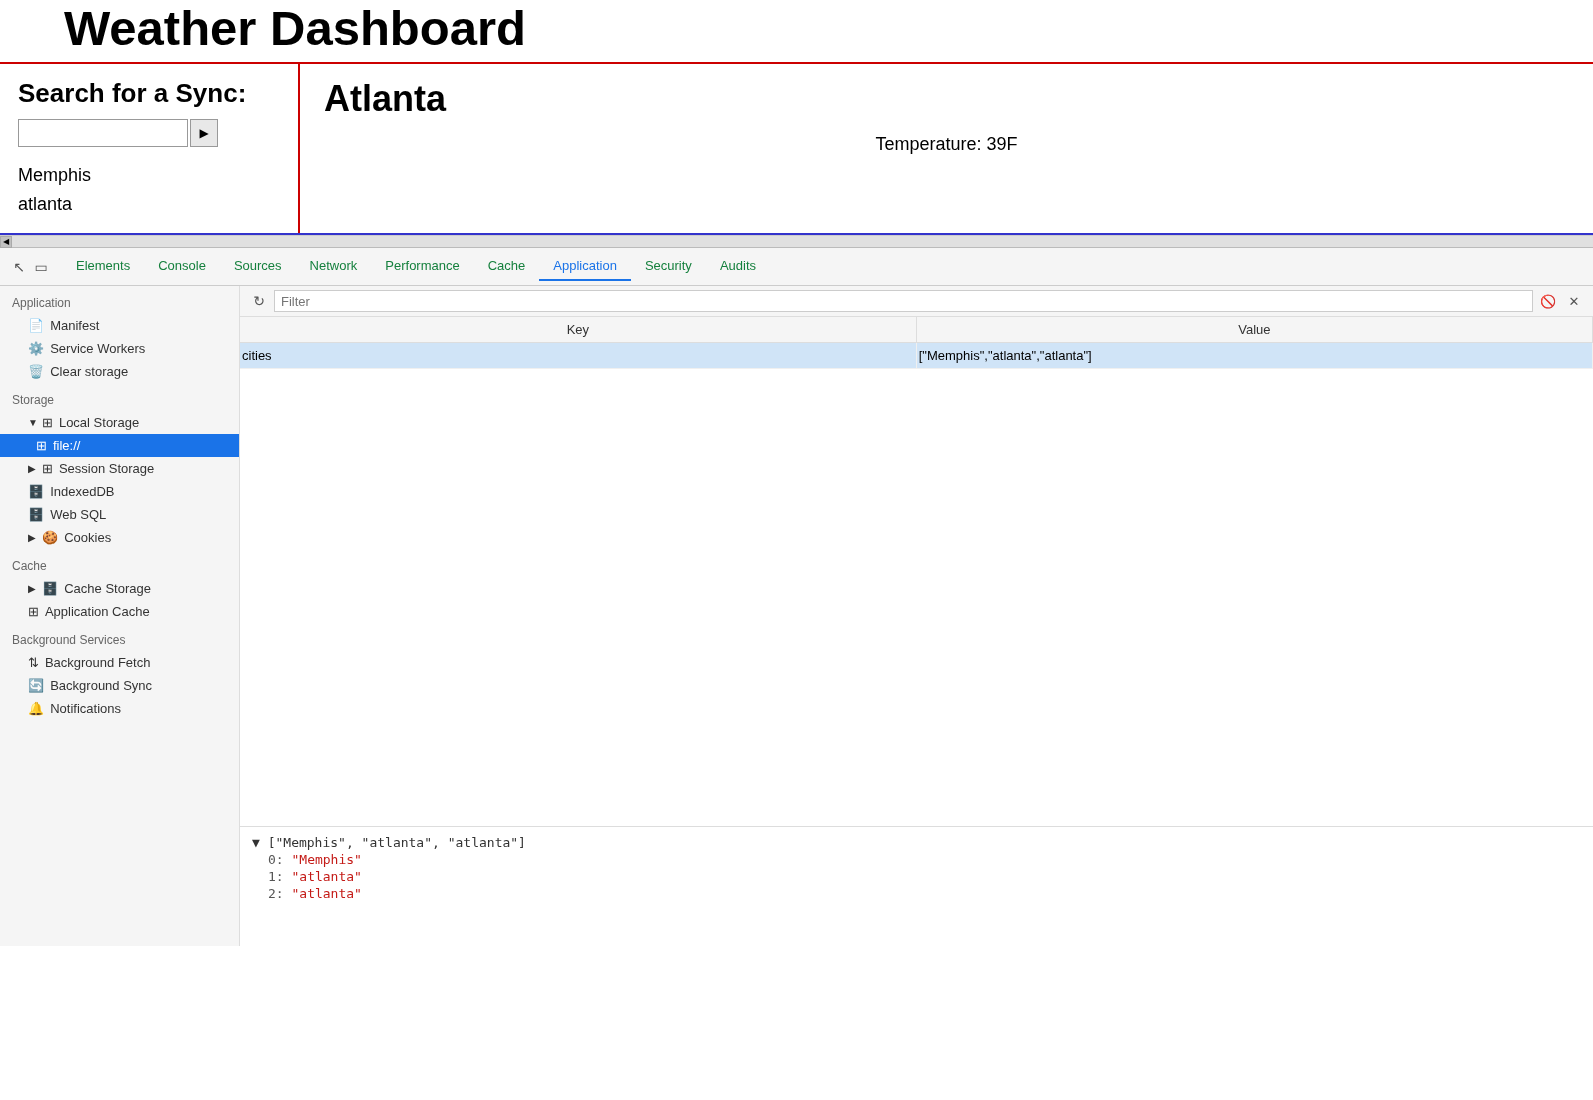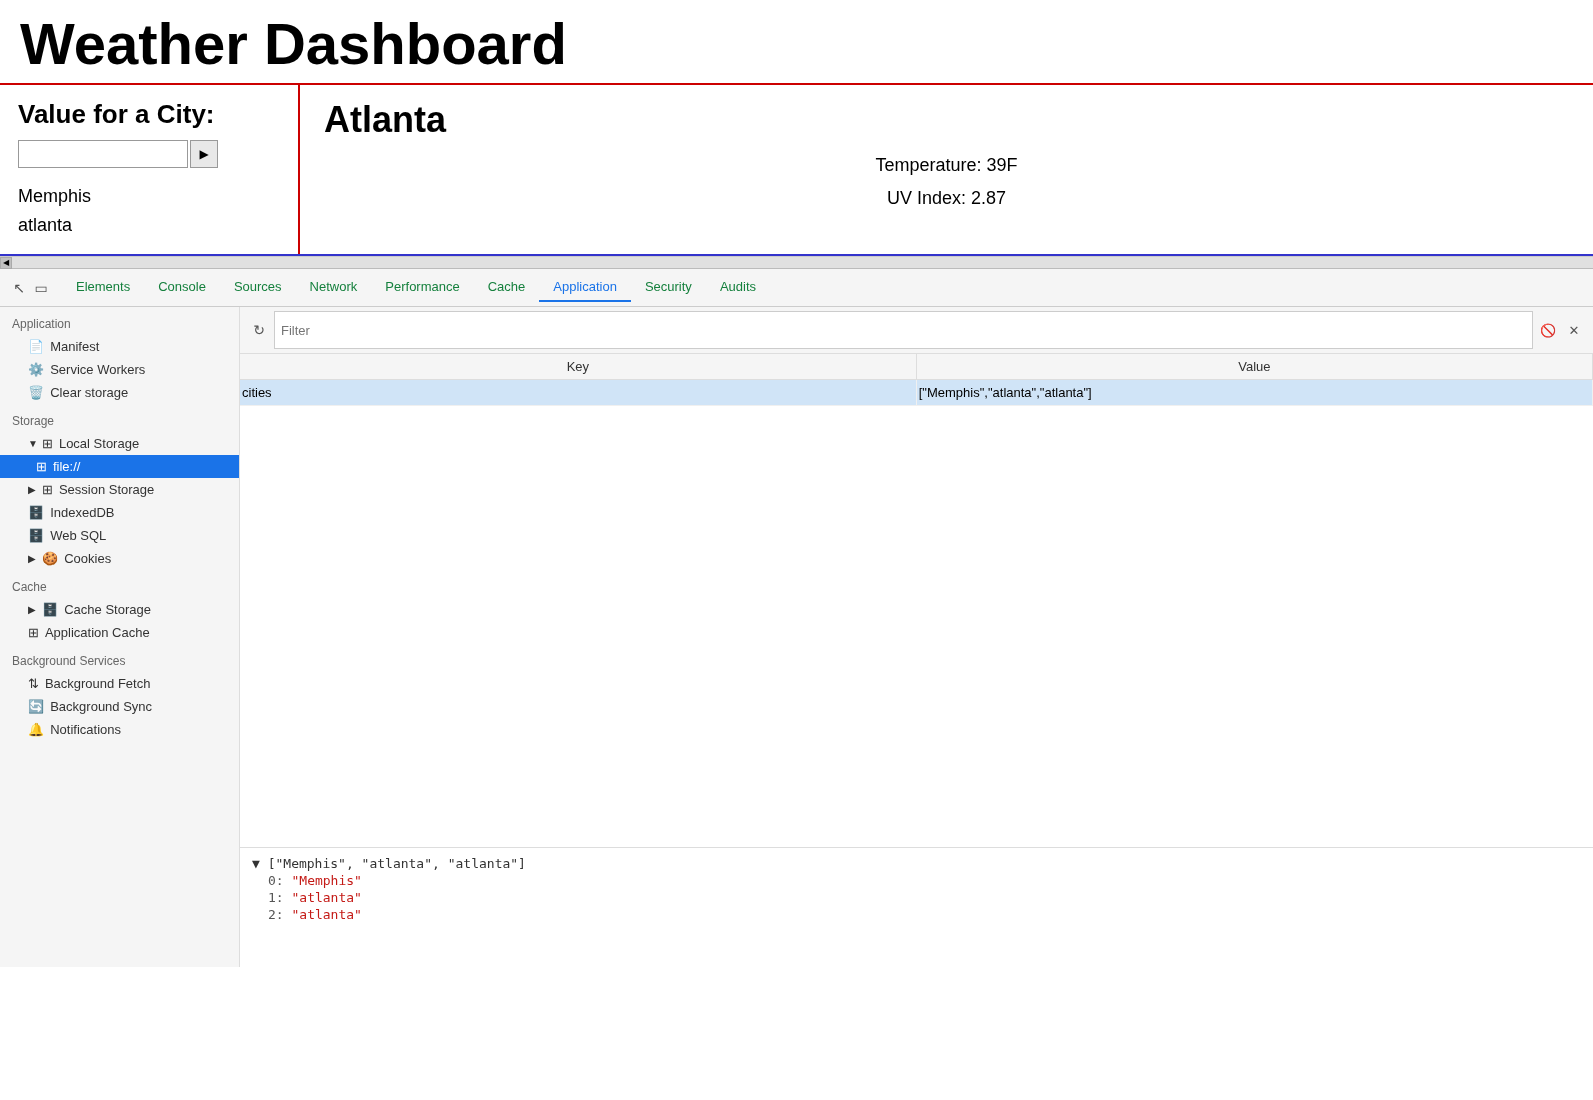--- a/index.html
+++ b/index.html
@@ -4,24 +4,25 @@
   <style>
     * { margin: 0; padding: 0; box-sizing: border-box; }
     body { font-family: Arial, sans-serif; background: #fff; width: 1593px; min-height: 1100px; overflow: hidden; }
 
     
     .weather-app {
       width: 100%;
       border-bottom: 2px solid #3333cc;
     }
     .weather-title {
-      font-size: 58px;
+      font-size: 49px;
       font-weight: bold;
-      padding: 10px 20px 6px 20px;
+      padding: 0 20px 6px 20px;
       color: #000;
+      margin-left: 44px;
     }
     .weather-body {
       display: flex;
       border-top: 2px solid #cc0000;
     }
     .weather-left {
       width: 300px;
       min-width: 300px;
       border-right: 2px solid #cc0000;
       padding: 14px 18px;
@@ -217,21 +218,21 @@
       align-items: center;
       justify-content: center;
       cursor: pointer;
       color: #555;
       font-size: 14px;
       border: none;
       background: transparent;
     }
     .filter-input {
       flex: 1;
-      height: 38px;
+      height: 22px;
       border: 1px solid #ccc;
       background: #fff;
       font-size: 13px;
       padding: 2px 6px;
       outline: none;
     }
     .filter-btn {
       width: 22px;
       height: 22px;
       display: flex;
@@ -294,32 +295,31 @@
       display: flex;
     }
   </style>
 </head>
 <body>
 
 <div class="weather-app">
   <div class="weather-title">Weather Dashboard</div>
   <div class="weather-body">
     <div class="weather-left">
-      <div class="search-label">Value for a City:</div>
+      <div class="search-label">Search for a Sync:</div>
       <div class="search-row">
         <input class="search-input" type="text" placeholder="" style="">
         <button class="search-btn">▶</button>
       </div>
       <div class="city-item">Memphis</div>
       <div class="city-item">atlanta</div>
     </div>
     <div class="weather-right">
       <div class="city-name">Atlanta</div>
       <div class="weather-detail">Temperature: 39F</div>
-      <div class="weather-detail">UV Index: 2.87</div>
     </div>
   </div>
 </div>
 
 <div class="devtools">
 
   <div class="devtools-scrollbar">
     <div class="devtools-scrollbar-arrow">◀</div>
   </div>
 

